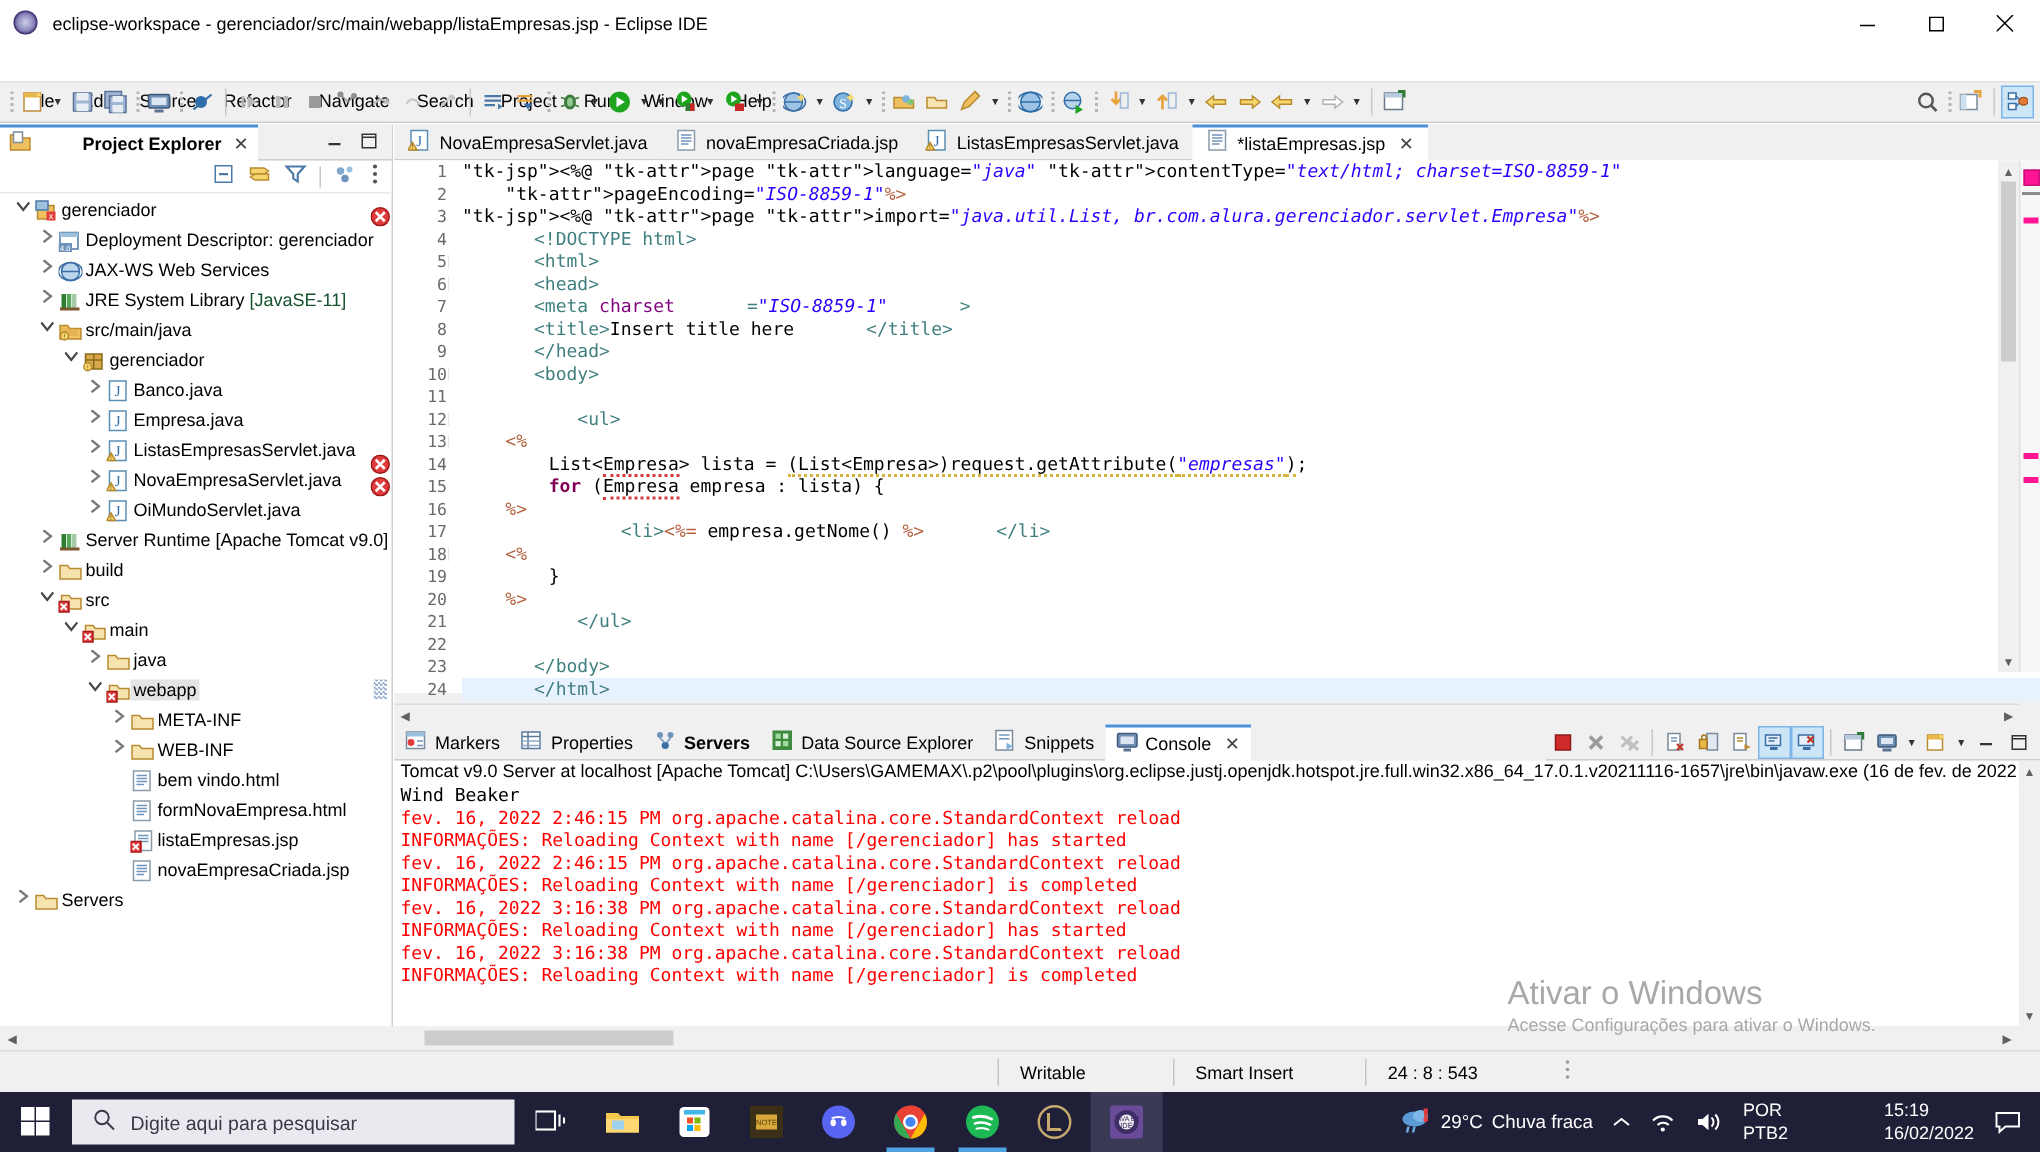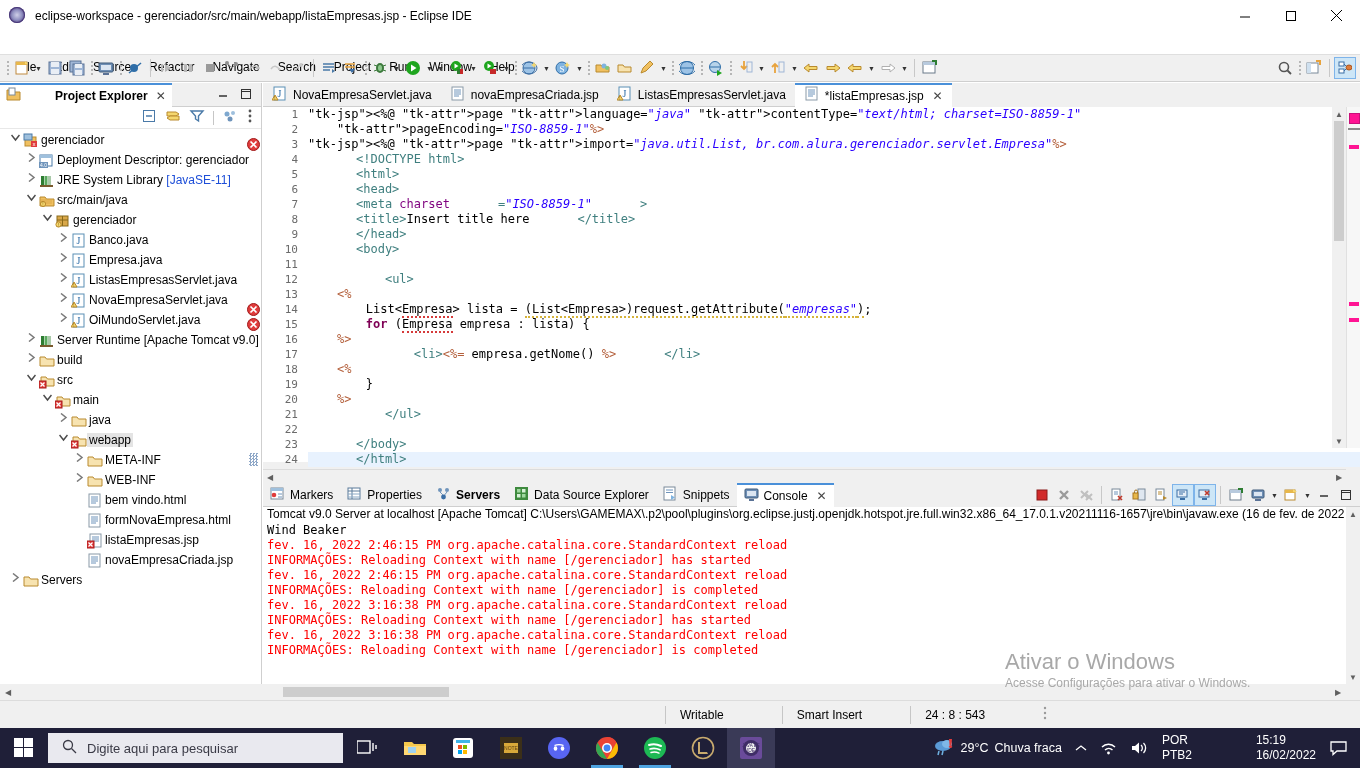--- a/index.html
+++ b/index.html
@@ -55,21 +55,21 @@
   .pe-tab-fill { flex:1; height:23px; background:#f0f0f0; border-bottom:1px solid #cfcfcf; display:flex;
                  align-items:center; justify-content:flex-end; gap:9px; padding-right:8px; }
   .pe-toolrow { height:22px; background:#fff; display:flex; align-items:center; justify-content:flex-end;
                 gap:8px; padding-right:7px; border-bottom:1px solid #e8e8e8; }
   .pe-tree { padding-top:4px; font-size:12px; overflow:hidden; height:565px; }
   .row { height:20px; display:flex; align-items:flex-start; white-space:nowrap; }
   .row.sel .lbl { background:#e4e4e4; }
   .tw { width:14px; display:flex; align-items:center; justify-content:center; color:#5a5a5a; flex:0 0 14px;}
   .ic { width:17px; display:flex; align-items:center; justify-content:center; flex:0 0 17px; }
   .lbl { padding:0 2px; color:#000; }
-  .lbl .dim { color:#1d4ed8; }
+  .lbl .dim { color:#14532d; }
 
   
   .ed { position:absolute; left:263px; top:0; width:1097px; height:400px; background:#f0f0f0; }
   .ed-tabs { height:24px; display:flex; align-items:flex-end; background:#f0f0f0; }
   .ed-tab { height:23px; display:flex; align-items:center; gap:5px; padding:0 9px;
             background:#f0f0f0; border-bottom:1px solid #cfcfcf; font-size:12px; }
   .ed-tab.active { background:#fff; border-bottom:1px solid #fff; border-top:2px solid #4a90d9;
                    height:24px; }
   .ed-body { position:absolute; left:0; top:24px; width:1097px; height:355px; background:#fff;
              border-top:0; display:flex; }
@@ -541,20 +541,35 @@
           </div>
           <div class="row">
             <span style="width:24px;flex:0 0 24px"></span>
             <span class="tw">
               <svg width="9" height="9">
                 <path d="M2 0.5 l5 4 -5 4" fill="none" stroke="#7a7a7a" stroke-width="1.5"></path>
               </svg>
             </span>
             <span class="ic">
               <svg width="16" height="16">
+                <circle cx="8" cy="8" r="6" fill="#bcd7ec" stroke="#3b6ea5"></circle>
+                <path d="M2 8 h12 M8 2 a8 6 0 0 1 0 12 a8 6 0 0 1 0 -12" fill="none" stroke="#3b6ea5"></path>
+              </svg>
+            </span>
+            <span class="lbl">JAX-WS Web Services</span>
+          </div>
+          <div class="row">
+            <span style="width:24px;flex:0 0 24px"></span>
+            <span class="tw">
+              <svg width="9" height="9">
+                <path d="M2 0.5 l5 4 -5 4" fill="none" stroke="#7a7a7a" stroke-width="1.5"></path>
+              </svg>
+            </span>
+            <span class="ic">
+              <svg width="16" height="16">
                 <rect x="2" y="3" width="3" height="10" fill="#2e7d32"></rect>
                 <rect x="5.5" y="3" width="3" height="10" fill="#5aa85e"></rect>
                 <rect x="9" y="3" width="3" height="10" fill="#a8c9a8"></rect>
                 <rect x="1" y="12" width="13" height="2" fill="#7a5a2e"></rect>
               </svg>
             </span>
             <span class="lbl">JRE System Library<span class="dim"> [JavaSE-11]</span></span>
           </div>
           <div class="row">
             <span style="width:24px;flex:0 0 24px"></span>

